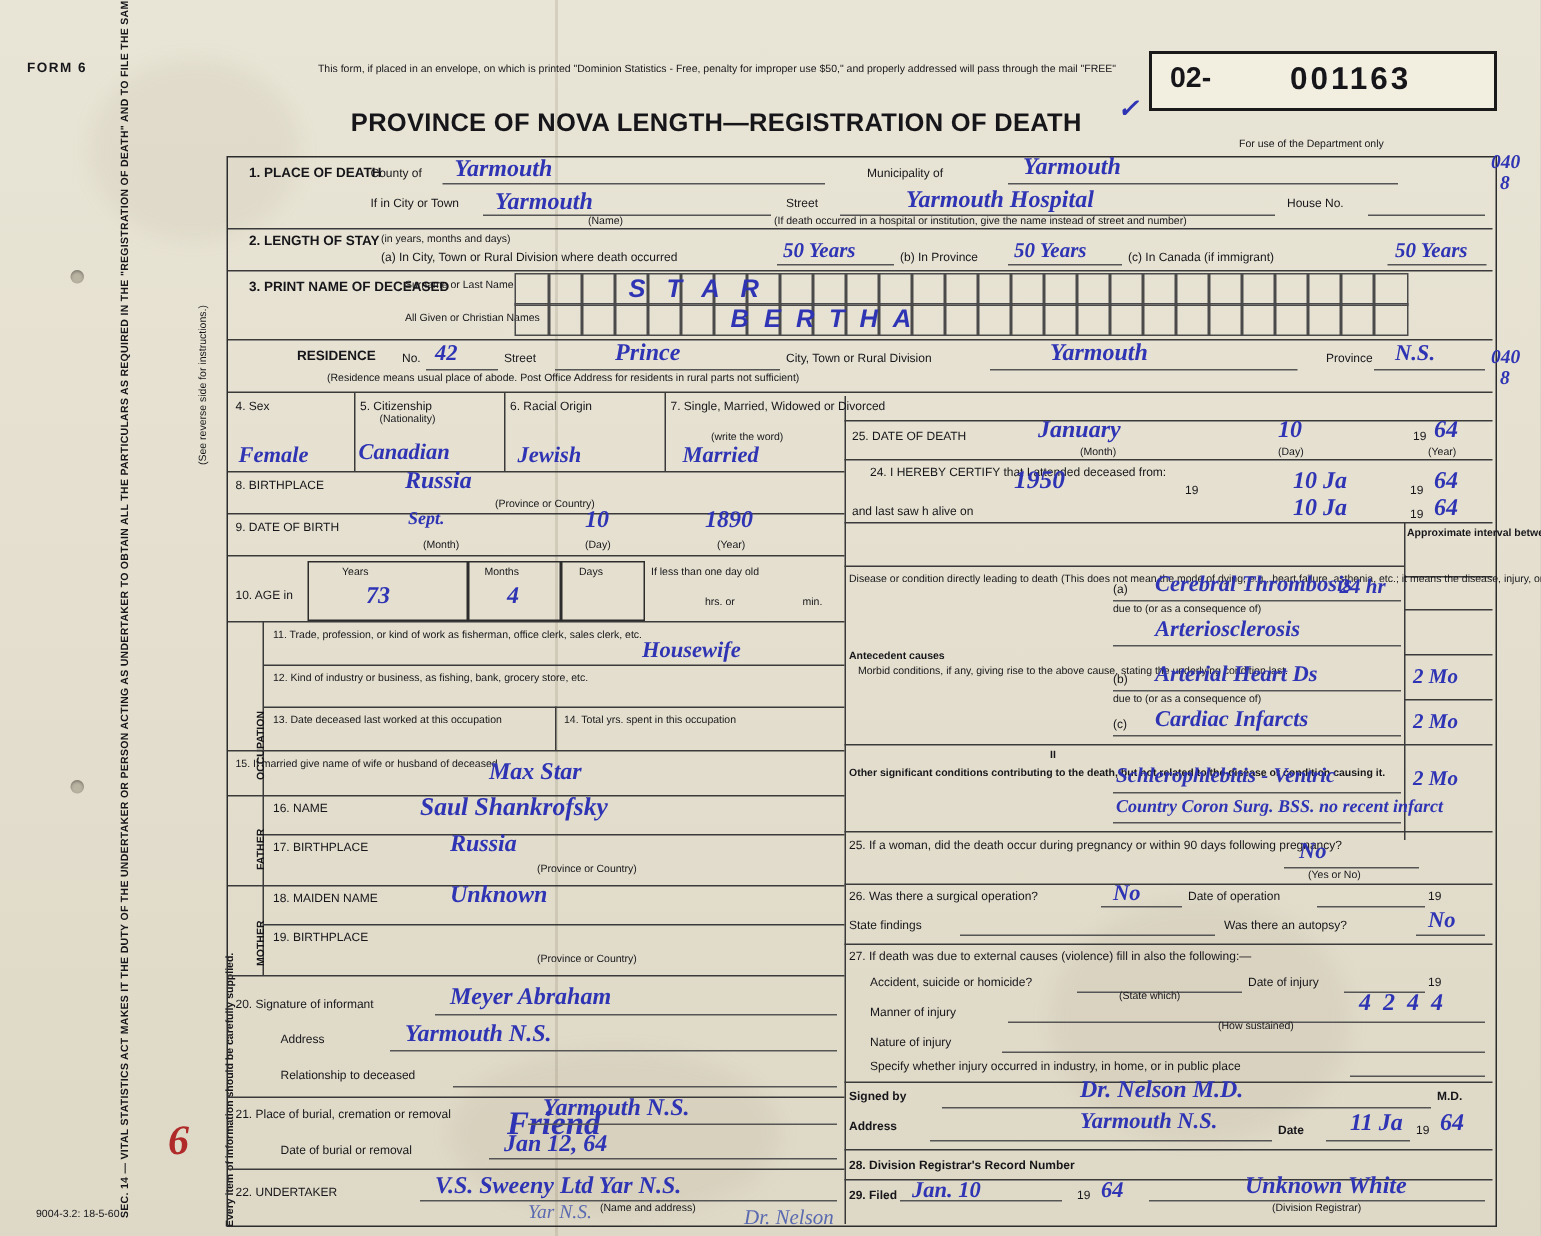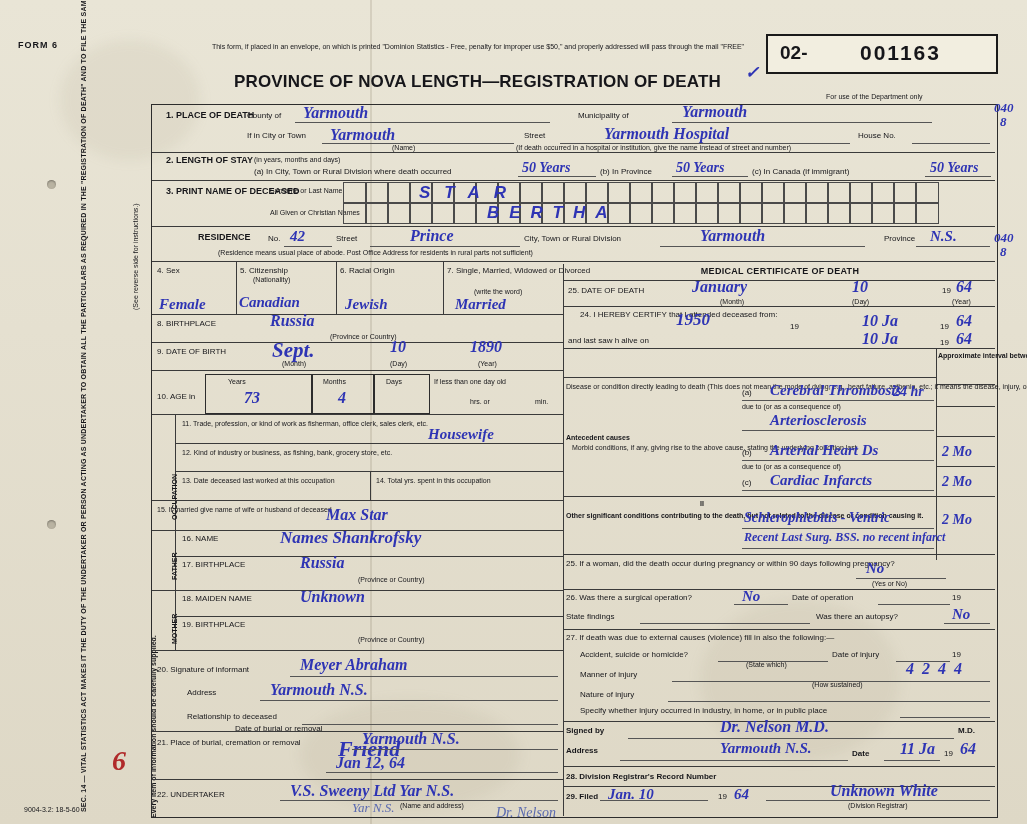--- a/index.html
+++ b/index.html
@@ -204,21 +204,21 @@
   <div class="hw" style="left:455px;top:296px;font-size:15px;">Married</div>
 
   <div class="line" style="left:152px;top:314px;width:411px;height:1px;"></div>
 
   <div class="pr tiny" style="left:157px;top:319px;">8. BIRTHPLACE</div>
   <div class="hw" style="left:270px;top:312px;font-size:16px;">Russia</div>
   <div class="pr xtiny" style="left:330px;top:333px;">(Province or Country)</div>
   <div class="line" style="left:152px;top:342px;width:411px;height:1px;"></div>
 
   <div class="pr tiny" style="left:157px;top:347px;">9. DATE OF BIRTH</div>
-  <div class="hw" style="left:272px;top:338px;font-size:21px;">Sept.</div>
+  <div class="hw" style="left:272px;top:338px;font-size:12px;">Sept.</div>
   <div class="hw" style="left:390px;top:338px;font-size:16px;">10</div>
   <div class="hw" style="left:470px;top:338px;font-size:16px;">1890</div>
   <div class="pr xtiny" style="left:282px;top:360px;">(Month)</div>
   <div class="pr xtiny" style="left:390px;top:360px;">(Day)</div>
   <div class="pr xtiny" style="left:478px;top:360px;">(Year)</div>
   <div class="line" style="left:152px;top:370px;width:411px;height:1px;"></div>
 
   <div class="pr tiny" style="left:157px;top:392px;">10. AGE in</div>
   <div class="box" style="left:205px;top:374px;width:106px;height:38px;"></div>
   <div class="box" style="left:311px;top:374px;width:62px;height:38px;"></div>
@@ -247,21 +247,21 @@
   <div class="pr xtiny" style="left:376px;top:476px;width:180px;line-height:10px;">14. Total yrs. spent in this occupation</div>
   <div class="line" style="left:152px;top:500px;width:411px;height:1px;"></div>
 
   <div class="pr xtiny" style="left:157px;top:505px;width:150px;line-height:10px;">15. If married give name of wife or husband of deceased</div>
   <div class="hw" style="left:326px;top:506px;font-size:16px;">Max Star</div>
   <div class="line" style="left:152px;top:530px;width:411px;height:1px;"></div>
 
   <div class="vline" style="left:175px;top:530px;height:60px;"></div>
   <div class="pr xtiny b rot" style="left:171px;top:580px;transform:rotate(-90deg);">FATHER</div>
   <div class="pr tiny" style="left:182px;top:534px;">16. NAME</div>
-  <div class="hw" style="left:280px;top:528px;font-size:17px;">Names Shankrofsky</div>
+  <div class="hw" style="left:280px;top:528px;font-size:17px;">Saul Shankrofsky</div>
   <div class="line" style="left:176px;top:556px;width:387px;height:1px;"></div>
   <div class="pr tiny" style="left:182px;top:560px;">17. BIRTHPLACE</div>
   <div class="hw" style="left:300px;top:554px;font-size:16px;">Russia</div>
   <div class="pr xtiny" style="left:358px;top:576px;">(Province or Country)</div>
   <div class="line" style="left:152px;top:590px;width:411px;height:1px;"></div>
 
   <div class="vline" style="left:175px;top:590px;height:60px;"></div>
   <div class="pr xtiny b rot" style="left:171px;top:644px;transform:rotate(-90deg);">MOTHER</div>
   <div class="pr tiny" style="left:182px;top:594px;">18. MAIDEN NAME</div>
   <div class="hw" style="left:300px;top:588px;font-size:16px;">Unknown</div>
@@ -278,34 +278,33 @@
   <div class="hw" style="left:270px;top:681px;font-size:16px;">Yarmouth N.S.</div>
   <div class="underline" style="left:260px;top:700px;width:298px;"></div>
   <div class="pr tiny" style="left:187px;top:712px;">Relationship to deceased</div>
   <div class="hw" style="left:338px;top:736px;font-size:22px;">Friend</div>
   <div class="underline" style="left:302px;top:724px;width:256px;"></div>
   <div class="line" style="left:152px;top:731px;width:411px;height:1px;"></div>
 
   <div class="pr tiny" style="left:157px;top:738px;">21. Place of burial, cremation or removal</div>
   <div class="hw" style="left:362px;top:730px;font-size:16px;">Yarmouth N.S.</div>
   <div class="underline" style="left:352px;top:749px;width:206px;"></div>
-  <div class="pr tiny" style="left:187px;top:724px;margin-left:48px;">Date of burial or removal</div>
+  <div class="pr tiny" style="left:187px;top:762px;">Date of burial or removal</div>
   <div class="hw" style="left:336px;top:754px;font-size:16px;">Jan 12, 64</div>
   <div class="underline" style="left:326px;top:772px;width:232px;"></div>
   <div class="line" style="left:152px;top:779px;width:411px;height:1px;"></div>
 
   <div class="pr tiny" style="left:157px;top:790px;">22. UNDERTAKER</div>
   <div class="hw" style="left:290px;top:782px;font-size:16px;">V.S. Sweeny Ltd Yar N.S.</div>
   <div class="underline" style="left:280px;top:800px;width:278px;"></div>
   <div class="pr xtiny" style="left:400px;top:802px;">(Name and address)</div>
 
   <div class="pr xtiny" style="left:24px;top:806px;">9004-3.2: 18-5-60</div>
   <div class="redmark" style="left:112px;top:745px;font-size:28px;font-weight:bold;">6</div>
 
-  <div class="pr sm b ctr" style="left:566px;top:266px;width:428px;letter-spacing:.3px;">MEDICAL CERTIFICATE OF DEATH</div>
   <div class="line" style="left:563px;top:280px;width:432px;height:1px;"></div>
 
   <div class="pr tiny" style="left:568px;top:286px;">25. DATE OF DEATH</div>
   <div class="hw" style="left:692px;top:278px;font-size:16px;">January</div>
   <div class="hw" style="left:852px;top:278px;font-size:16px;">10</div>
   <div class="pr tiny" style="left:942px;top:286px;">19</div>
   <div class="hw" style="left:956px;top:278px;font-size:16px;">64</div>
   <div class="pr xtiny" style="left:720px;top:298px;">(Month)</div>
   <div class="pr xtiny" style="left:852px;top:298px;">(Day)</div>
   <div class="pr xtiny" style="left:952px;top:298px;">(Year)</div>
@@ -351,21 +350,21 @@
   <div class="underline" style="left:742px;top:490px;width:192px;"></div>
   <div class="line" style="left:936px;top:436px;width:59px;height:1px;"></div>
   <div class="line" style="left:936px;top:466px;width:59px;height:1px;"></div>
   <div class="line" style="left:563px;top:496px;width:432px;height:1px;"></div>
 
   <div class="pr xtiny b" style="left:700px;top:500px;">II</div>
   <div class="pr xtiny b" style="left:566px;top:512px;">Other significant conditions contributing to the death, but not related to the disease or condition causing it.</div>
   <div class="hw" style="left:744px;top:510px;font-size:14px;">Schlerophlebitis - Ventric</div>
   <div class="hw" style="left:942px;top:512px;font-size:14px;">2 Mo</div>
   <div class="underline" style="left:742px;top:528px;width:192px;"></div>
-  <div class="hw" style="left:744px;top:530px;font-size:12px;">Recent Last Surg. BSS. no recent infarct</div>
+  <div class="hw" style="left:744px;top:530px;font-size:12px;">Country Coron Surg. BSS. no recent infarct</div>
   <div class="underline" style="left:742px;top:548px;width:192px;"></div>
   <div class="line" style="left:563px;top:554px;width:432px;height:1px;"></div>
 
   <div class="pr tiny" style="left:566px;top:558px;width:290px;line-height:11px;">25. If a woman, did the death occur during pregnancy or within 90 days following pregnancy?</div>
   <div class="hw" style="left:866px;top:560px;font-size:15px;">No</div>
   <div class="underline" style="left:856px;top:578px;width:90px;"></div>
   <div class="pr xtiny" style="left:872px;top:580px;">(Yes or No)</div>
   <div class="line" style="left:563px;top:589px;width:432px;height:1px;"></div>
 
   <div class="pr tiny" style="left:566px;top:593px;">26. Was there a surgical operation?</div>

